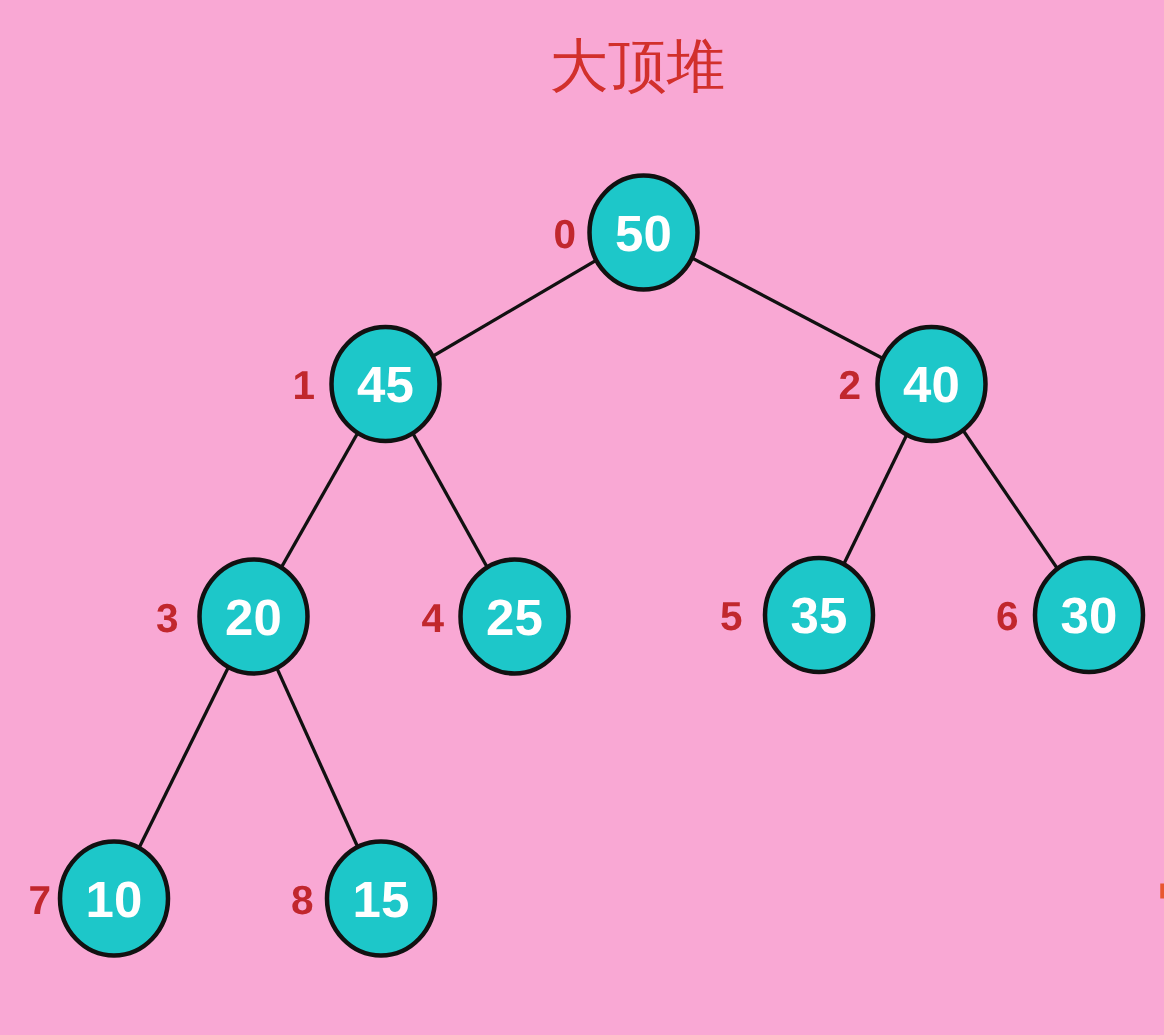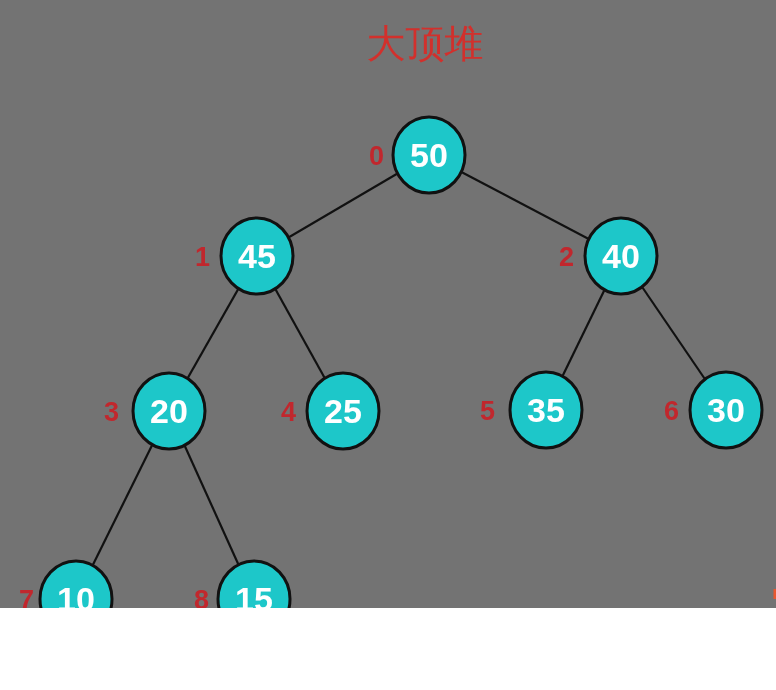--- a/index.html
+++ b/index.html
@@ -3,22 +3,22 @@
 <meta charset="utf-8">
 <style>
   html, body {
     margin: 0;
     padding: 0;
     background: #ffffff;
   }
   .stage {
     position: relative;
     width: 776px;
-    height: 608px;
-    background: #737373;
+    height: 690px;
+    background: #f9a8d4;
     overflow: hidden;
     font-family: "Liberation Sans", sans-serif;
   }
   svg text {
     font-family: "Liberation Sans", sans-serif;
     user-select: none;
   }
   .title-text {
     font-size: 39px;
     font-weight: 500;

